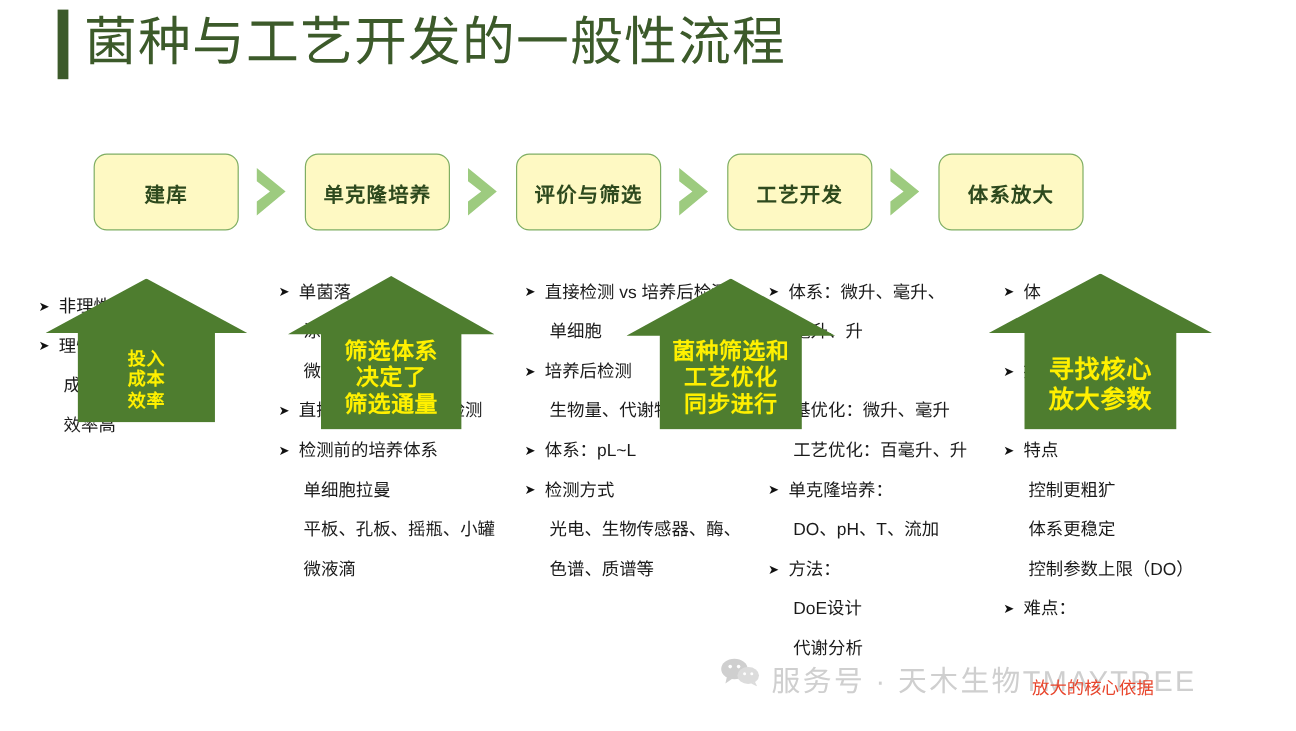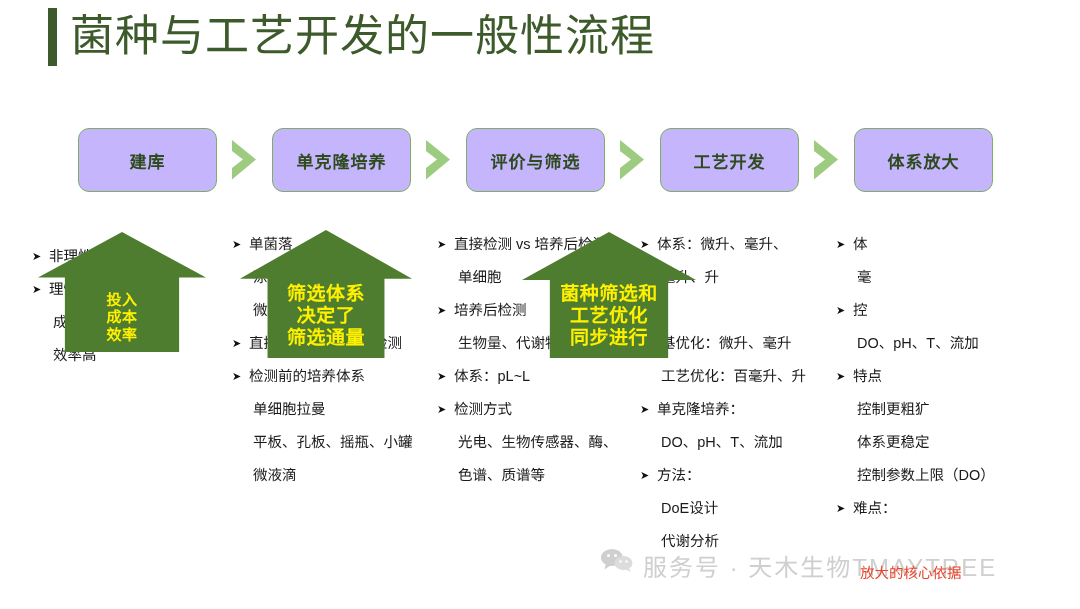--- a/index.html
+++ b/index.html
@@ -43,24 +43,24 @@
   .flow-row {
     position: absolute;
     left: 78px;
     top: 127px;
     width: 918px;
     height: 66px;
     display: flex;
     align-items: center;
   }
   .flow-box {
-    width: 139px;
+    width: 121px;
     height: 64px;
     box-sizing: border-box;
-    background: #c4b5fd;
+    background: #fef9c3;
     border: 1.6px solid #7FAE63;
     border-radius: 11px;
     display: flex;
     align-items: center;
     justify-content: center;
     font-size: 17px;
     font-weight: bold;
     color: #2E4A1E;
     letter-spacing: 1px;
     flex: none;
@@ -261,20 +261,25 @@
     <div class="shape"></div>
     <div class="label">筛选体系
 决定了
 筛选通量</div>
   </div>
   <div class="arrow-callout" id="arrow3">
     <div class="shape"></div>
     <div class="label">菌种筛选和
 工艺优化
 同步进行</div>
+  </div>
+  <div class="arrow-callout" id="arrow4">
+    <div class="shape"></div>
+    <div class="label">寻找核心
+放大参数</div>
   </div>
 
   <div class="red-note">放大的核心依据</div>
 
   <div class="watermark">
     <span class="wechat-glyph">
       <svg width="34" height="24" viewBox="0 0 34 24" aria-hidden="true">
         <ellipse cx="12" cy="9.5" rx="11" ry="8.6" fill="#CFCFCF"></ellipse>
         <polygon points="6,15 4.5,21.5 10.5,17.5" fill="#CFCFCF"></polygon>
         <ellipse cx="23.5" cy="15" rx="9" ry="7.1" fill="#DCDCDC"></ellipse>

